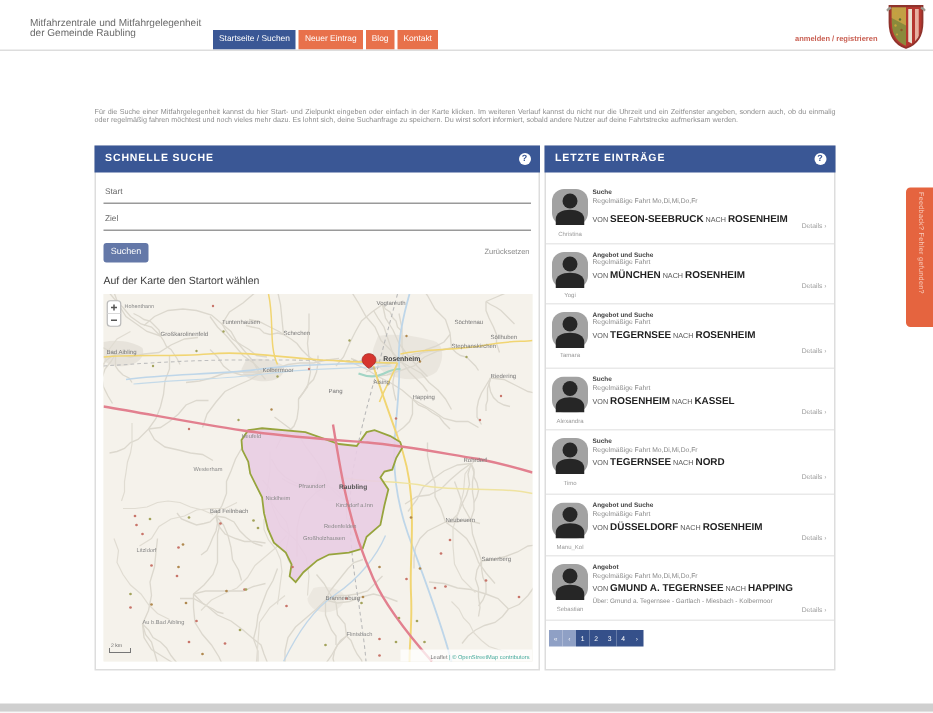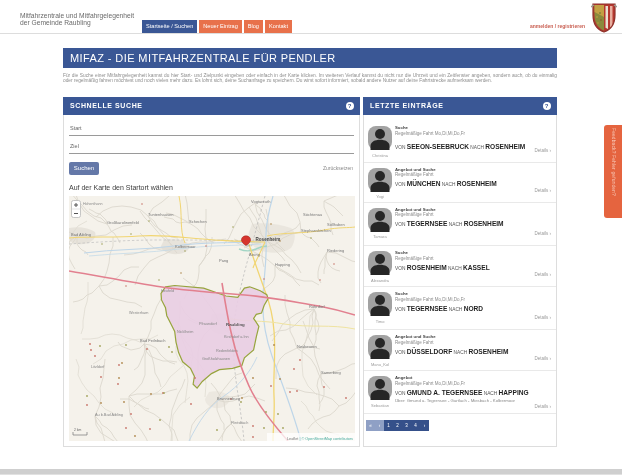--- a/index.html
+++ b/index.html
@@ -84,21 +84,20 @@
       <circle cx="6" cy="8" r="0.8" fill="#c8a23c"></circle>
       <circle cx="9" cy="12" r="0.8" fill="#5c6e2e"></circle>
       <circle cx="6" cy="16" r="0.8" fill="#c8a23c"></circle>
       <circle cx="10" cy="19" r="0.8" fill="#8a5a2a"></circle>
       <circle cx="7" cy="22" r="0.7" fill="#c8a23c"></circle>
     <path d="M0,6 L3,4 M23,4 L26,6" stroke="#9a9a90" stroke-width="1.5"></path>
   </svg>
 
   <div id="hdrline" class="abs"></div>
 
-  <div id="banner" class="abs">MIFAZ - DIE MITFAHRZENTRALE FÜR PENDLER</div>
 
   <div id="desc" class="abs">Für die Suche einer Mitfahrgelegenheit kannst du hier Start- und Zielpunkt eingeben oder einfach in der Karte klicken. Im weiteren Verlauf kannst du nicht nur die Uhrzeit und ein Zeitfenster angeben, sondern auch, ob du einmalig oder regelmäßig fahren möchtest und noch vieles mehr dazu. Es lohnt sich, deine Suchanfrage zu speichern. Du wirst sofort informiert, sobald andere Nutzer auf deine Fahrtstrecke aufmerksam werden.</div>
 
   <div id="lp" class="panel abs">
     <div class="phead">SCHNELLE SUCHE<span class="qmark" style="right:6px">?</span></div>
     <div class="inlabel" style="top:27px">Start</div>
     <div class="inline" style="top:37px"></div>
     <div class="inlabel" style="top:45px">Ziel</div>
     <div class="inline" style="top:55px"></div>
     <div id="btnsuchen">Suchen</div>

